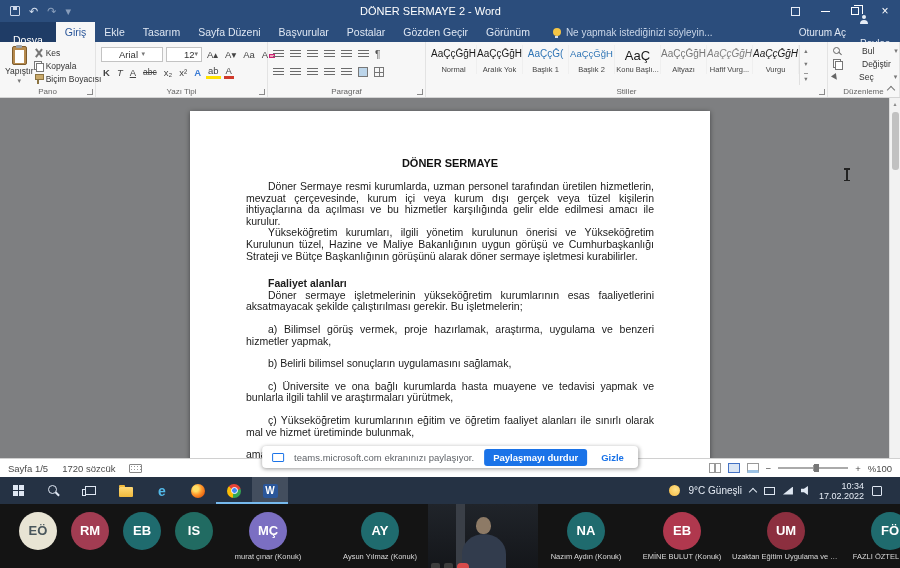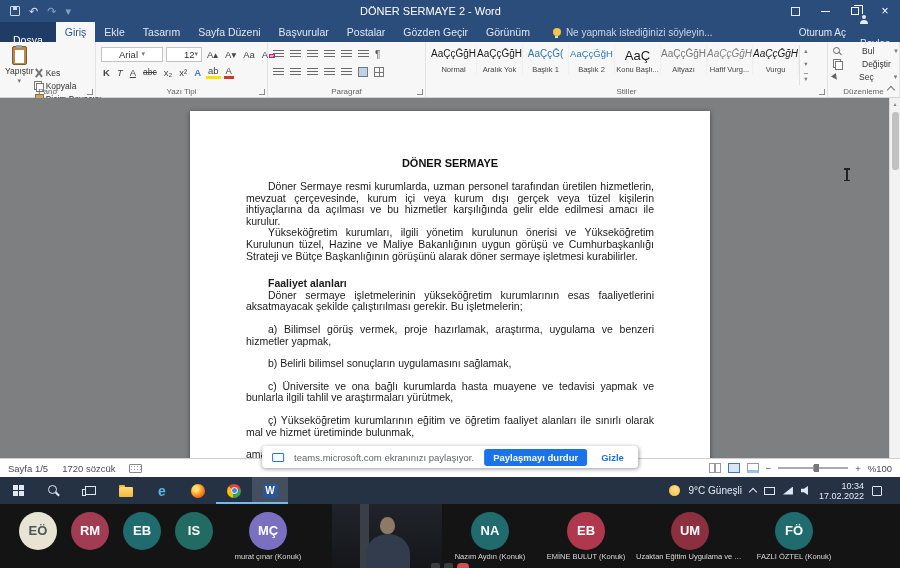--- a/index.html
+++ b/index.html
@@ -41,21 +41,21 @@
   .rgroup-label { position:absolute; bottom:1px; left:0; right:0; text-align:center; font-size:8px; color:#666; }
   .launcher { position:absolute; right:2px; bottom:2px; width:6px; height:6px; border-right:1px solid #8a8a8a; border-bottom:1px solid #8a8a8a; }
   .collapse-chevron { position:absolute; right:6px; bottom:4px; width:6px; height:6px; border-left:1.5px solid #777; border-top:1.5px solid #777; transform:rotate(45deg); }
 
   
   .g-clip { width:96px; }
   .paste-big { width:36px; display:flex; flex-direction:column; align-items:center; gap:1px; font-size:8.5px; color:#333; padding-top:1px; }
   .clip-ico { position:relative; width:15px; height:19px; background:#b68a4e; border:1px solid #7d5c2e; border-radius:2px; }
   .clip-ico::before { content:""; position:absolute; left:2px; top:3px; right:2px; bottom:1px; background:#fff; }
   .clip-ico::after { content:""; position:absolute; top:-2px; left:3.5px; width:6px; height:3px; background:#9aa0a8; border-radius:1px; }
-  .small-col { display:flex; flex-direction:column; gap:1px; padding-top:2px;margin-top:20px; }
+  .small-col { display:flex; flex-direction:column; gap:1px; padding-top:2px; }
   .sbtn { display:flex; align-items:center; gap:3px; font-size:8.5px; color:#333; height:12px; white-space:nowrap; }
   .scissors { position:relative; width:9px; height:9px; flex:0 0 auto; }
   .scissors::before,.scissors::after { content:""; position:absolute; left:4px; top:-1px; width:1.5px; height:10px; background:#777; }
   .scissors::before { transform:rotate(38deg); } .scissors::after { transform:rotate(-38deg); }
   .copy2 { position:relative; width:9px; height:10px; flex:0 0 auto; }
   .copy2::before,.copy2::after { content:""; position:absolute; width:6px; height:7px; border:1px solid #777; background:#fff; }
   .copy2::before { left:0; top:0; } .copy2::after { left:2px; top:2px; }
   .brush { position:relative; width:9px; height:10px; flex:0 0 auto; }
   .brush::before { content:""; position:absolute; top:0; left:1px; width:7px; height:4px; background:#c9a96a; border:1px solid #8b7340; }
   .brush::after { content:""; position:absolute; top:5px; left:3.5px; width:2px; height:5px; background:#8b7340; }
@@ -549,20 +549,24 @@
         <div class="ptile narrow">
           <span class="avatar" style="background-color: rgb(33, 107, 98); color: rgb(255, 255, 255);">IS</span>
           <span class="pname"></span>
         </div>
 
         <div class="ptile gapright">
           <span class="avatar" style="background-color: rgb(123, 111, 194); color: rgb(255, 255, 255);">MÇ</span>
           <span class="pname">murat çınar (Konuk)</span>
         </div>
 
+        <div class="ptile">
+          <span class="avatar" style="background-color: rgb(31, 107, 110); color: rgb(255, 255, 255);">AY</span>
+          <span class="pname">Aysun Yılmaz (Konuk)</span>
+        </div>
       </div>
     <div class="videotile">
       <span class="doorlight"></span>
       <span class="vhead"></span>
       <span class="vbody"></span>
     </div>
     <div class="pgroup">
 
         <div class="ptile">
           <span class="avatar" style="background-color: rgb(31, 107, 110); color: rgb(255, 255, 255);">NA</span>

